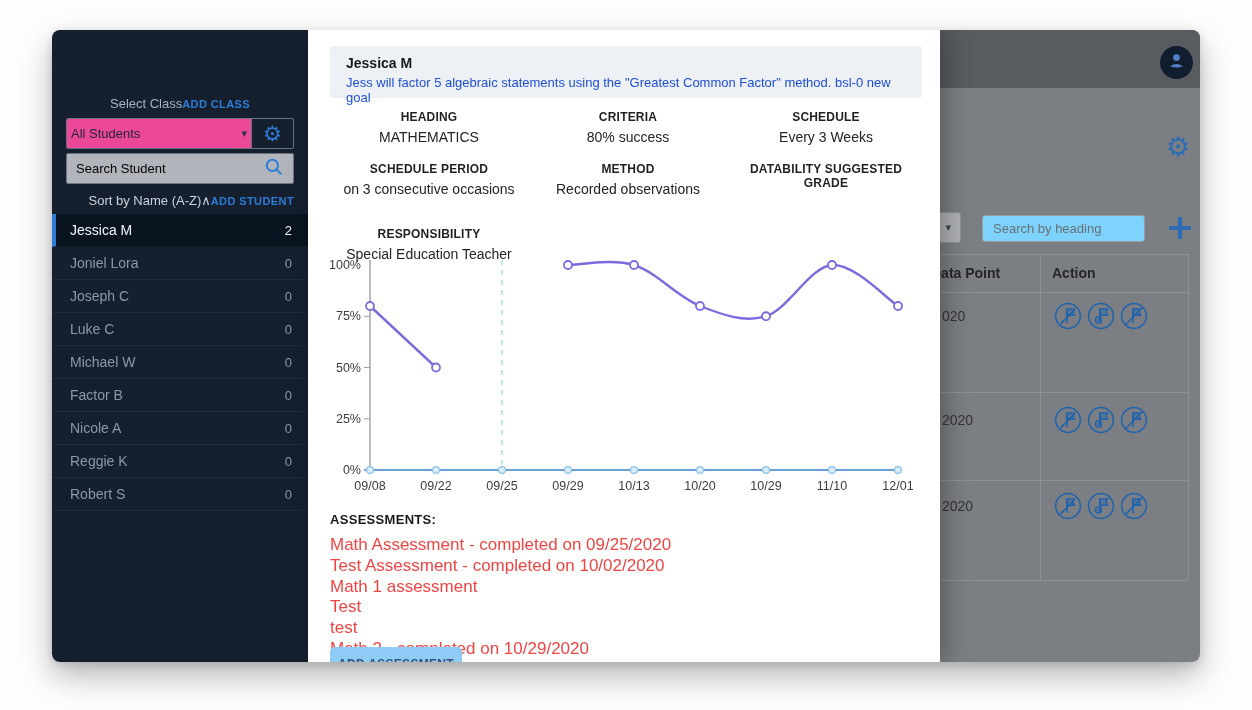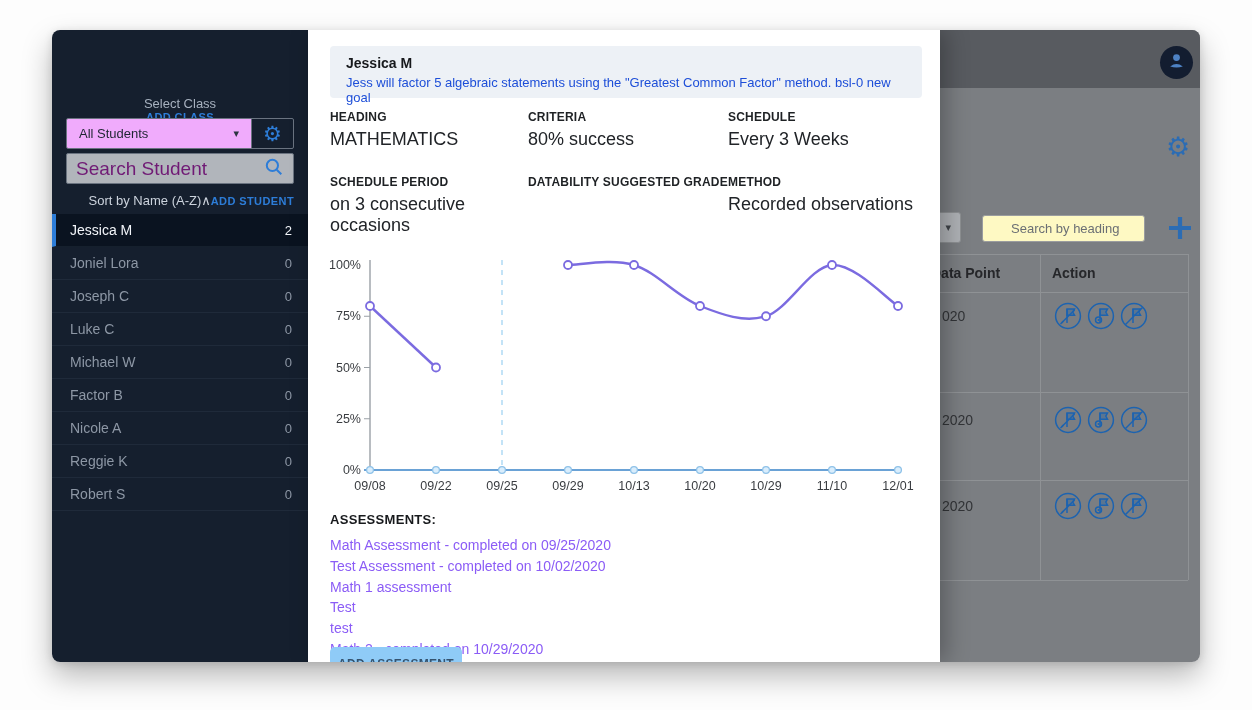--- a/index.html
+++ b/index.html
@@ -11,34 +11,34 @@
             border-radius:8px; overflow:hidden; background:#fff;
             box-shadow:0 14px 30px rgba(0,0,0,.28), 0 2px 8px rgba(0,0,0,.12); }
 
   
   .sidebar { position:absolute; left:0; top:0; width:256px; height:100%;
              background:#151f2e; z-index:1; }
   .logo-row { position:absolute; left:24px; top:16px; height:36px; display:flex;
               align-items:center; gap:8px; }
   .logo-text { font-size:22px; font-weight:bold; letter-spacing:2.4px; color:#566887; }
   .select-class-row { position:absolute; left:14px; right:14px; top:66px; display:flex;
-                      justify-content:center; align-items:center;flex-direction:column; }
+                      justify-content:center; align-items:center; }
   .select-class-label { font-size:13px; color:#a7b1bf; }
   .blue-link { font-size:11px; font-weight:bold; letter-spacing:.4px; color:#2d7dd8; cursor:pointer; }
   .class-row { position:absolute; left:14px; top:88px; width:228px; height:31px;
                display:flex; border:1px solid #6a7380; border-radius:2px; overflow:hidden; }
-  .class-dd { flex:1; background:#f0abfc; display:flex; align-items:center;
-              justify-content:space-between; padding:0 12px; font-size:13px; color:#1d2531; }
+  .class-dd { flex:1; background:#ec4899; display:flex; align-items:center;
+              justify-content:space-between; padding:0 4px; font-size:13px; color:#1d2531; }
   .class-dd .caret { font-size:11px; color:#2c3540; }
   .class-gear { width:42px; display:flex; align-items:center; justify-content:center;
                 border-left:1px solid #6a7380; color:#2d7dd8; font-size:21px; }
   .search-row { position:absolute; left:14px; top:123px; width:228px; height:31px;
                 background:#b1b5bb; border:1px solid #6a7380; border-radius:2px;
                 display:flex; align-items:center; justify-content:space-between; padding:0 9px; }
-  .search-row .ph { font-size:19px; color:#701a75; }
+  .search-row .ph { font-size:13px; color:#000000; }
   .sort-row { position:absolute; left:14px; right:14px; top:163px; display:flex;
               justify-content:flex-end; align-items:center; }
   .sort-label { font-size:13px; color:#ccd3dd; }
   .student-list { position:absolute; left:0; right:0; top:184px; }
   .student-row { height:33px; display:flex; align-items:center; justify-content:space-between;
                  padding:0 16px 0 18px; font-size:14px; color:#8d97a5; cursor:pointer;
                  border-bottom:1px solid rgba(130,145,170,0.10); }
   .student-row.selected { background:#0a1320; border-left:4px solid #2d7dd8;
                           padding-left:14px; color:#f2f5f9; }
   .student-row .count { font-size:13px; }
@@ -49,45 +49,45 @@
   .dim-strip { position:absolute; left:0; top:0; width:100%; height:58px; background:#585b60; }
   .avatar { position:absolute; left:852px; top:16px; width:33px; height:33px; border-radius:50%;
             background:#131d30; display:flex; align-items:center; justify-content:center; cursor:pointer; }
   .gear-top { position:absolute; left:855px; top:102px; width:30px; height:30px;
               color:#2b6cb4; font-size:27px; line-height:30px; text-align:center; cursor:pointer; }
   .dd-partial { position:absolute; left:560px; top:182px; width:93px; height:31px;
                 background:#aeb1b5; border:1px solid #8d9093; border-radius:3px;
                 display:flex; align-items:center; justify-content:flex-end; padding-right:9px; }
   .dd-partial .caret { font-size:11px; color:#3f4348; }
   .bg-search { position:absolute; left:674px; top:185px; width:163px; height:27px;
-               background:#fef9c3; border:1px solid #9a9c9f; border-radius:3px;
-               font-size:13px; color:#6b6f74; display:flex; align-items:center; padding-left:28px; }
+               background:#7dd3fc; border:1px solid #9a9c9f; border-radius:3px;
+               font-size:13px; color:#6b6f74; display:flex; align-items:center; padding-left:10px; }
   .plus-btn { position:absolute; left:858px; top:184px; width:28px; height:28px; cursor:pointer; }
   .hline { position:absolute; left:564px; width:316px; height:1px; background:#8f9295; }
   .vline { position:absolute; top:224px; width:1px; height:326px; background:#8f9295; }
   .th-cell { position:absolute; font-size:14px; font-weight:bold; color:#26272a; }
   .td-frag { position:absolute; font-size:14px; color:#323437; }
   .action-group { position:absolute; display:flex; gap:5px; }
   .action-btn { width:28px; height:28px; cursor:pointer; }
 
   
   .modal { position:absolute; left:256px; top:0; width:632px; height:100%;
            background:#fff; z-index:2; box-shadow:6px 0 22px rgba(0,0,0,.28); }
   .goal-header { position:absolute; left:22px; top:16px; width:592px; height:52px;
                  background:#edf1f6; border-radius:4px; padding:9px 16px; }
   .goal-name { font-size:14px; font-weight:bold; color:#17191c; }
   .goal-text { font-size:13px; color:#1d4ed8; margin-top:4px; }
   .fields { position:absolute; left:22px; top:80px; width:594px; display:grid;
-            grid-template-columns:198px 200px 196px; row-gap:25px; }
+            grid-template-columns:198px 200px 196px; row-gap:17px;text-align:center; }
   .field-label { font-size:12px; font-weight:bold; letter-spacing:.2px; color:#1e2124; }
-  .field-value { font-size:18px; color:#212428; margin-top:5px; min-height:15px; }
+  .field-value { font-size:14px; color:#212428; margin-top:5px; min-height:15px; }
   .chart-wrap { position:absolute; left:14px; top:222px; width:592px; height:252px; }
   .assessments { position:absolute; left:22px; top:482px; }
   .assess-heading { font-size:13px; font-weight:bold; letter-spacing:.3px; color:#17191c; }
-  .assess-link { font-size:14px; color:#8b5cf6; margin-top:4px; line-height:16.8px; cursor:pointer; }
+  .assess-link { font-size:17px; color:#ef4444; margin-top:4px; line-height:16.8px; cursor:pointer; }
   .assess-link:first-of-type { margin-top:10px; }
   .add-assess-btn { position:absolute; left:22px; top:617px; width:132px; height:34px;
                     background:#8fcbf7; border:none; border-radius:5px; font-size:12px;
                     font-weight:bold; letter-spacing:.3px; color:#35536f; cursor:pointer;
                     font-family:"Liberation Sans", sans-serif; }
   svg text { font-family:"Liberation Sans", sans-serif; }
 </style>
 </head>
 <body>
 
@@ -289,26 +289,30 @@
         </div>
         <div>
           <div class="field-label">SCHEDULE</div>
           <div class="field-value">Every 3 Weeks</div>
         </div>
         <div>
           <div class="field-label">SCHEDULE PERIOD</div>
           <div class="field-value">on 3 consecutive occasions</div>
         </div>
         <div>
+          <div class="field-label">METHOD</div>
+          <div class="field-value">Recorded observations</div>
+        </div>
+        <div>
           <div class="field-label">DATABILITY SUGGESTED GRADE</div>
           <div class="field-value"></div>
         </div>
         <div>
-          <div class="field-label">METHOD</div>
-          <div class="field-value">Recorded observations</div>
+          <div class="field-label">RESPONSIBILITY</div>
+          <div class="field-value">Special Education Teacher</div>
         </div>
       </div>
 
     <div class="chart-wrap">
       <svg id="chart" width="592" height="252" viewBox="0 0 592 252">
           <line x1="48" y1="8" x2="48" y2="218" stroke="#9aa0a6" stroke-width="1.4"></line>
           <line x1="180" y1="8" x2="180" y2="218" stroke="#b5dcf5" stroke-width="1.6" stroke-dasharray="5 5"></line>
           <line x1="42" y1="218" x2="580" y2="218" stroke="#6aa2d6" stroke-width="2"></line>
           <text x="39" y="222" text-anchor="end" font-size="12.5" fill="#3a3d41">0%</text>
           <line x1="42" y1="166.75" x2="48" y2="166.75" stroke="#9aa0a6"></line>

